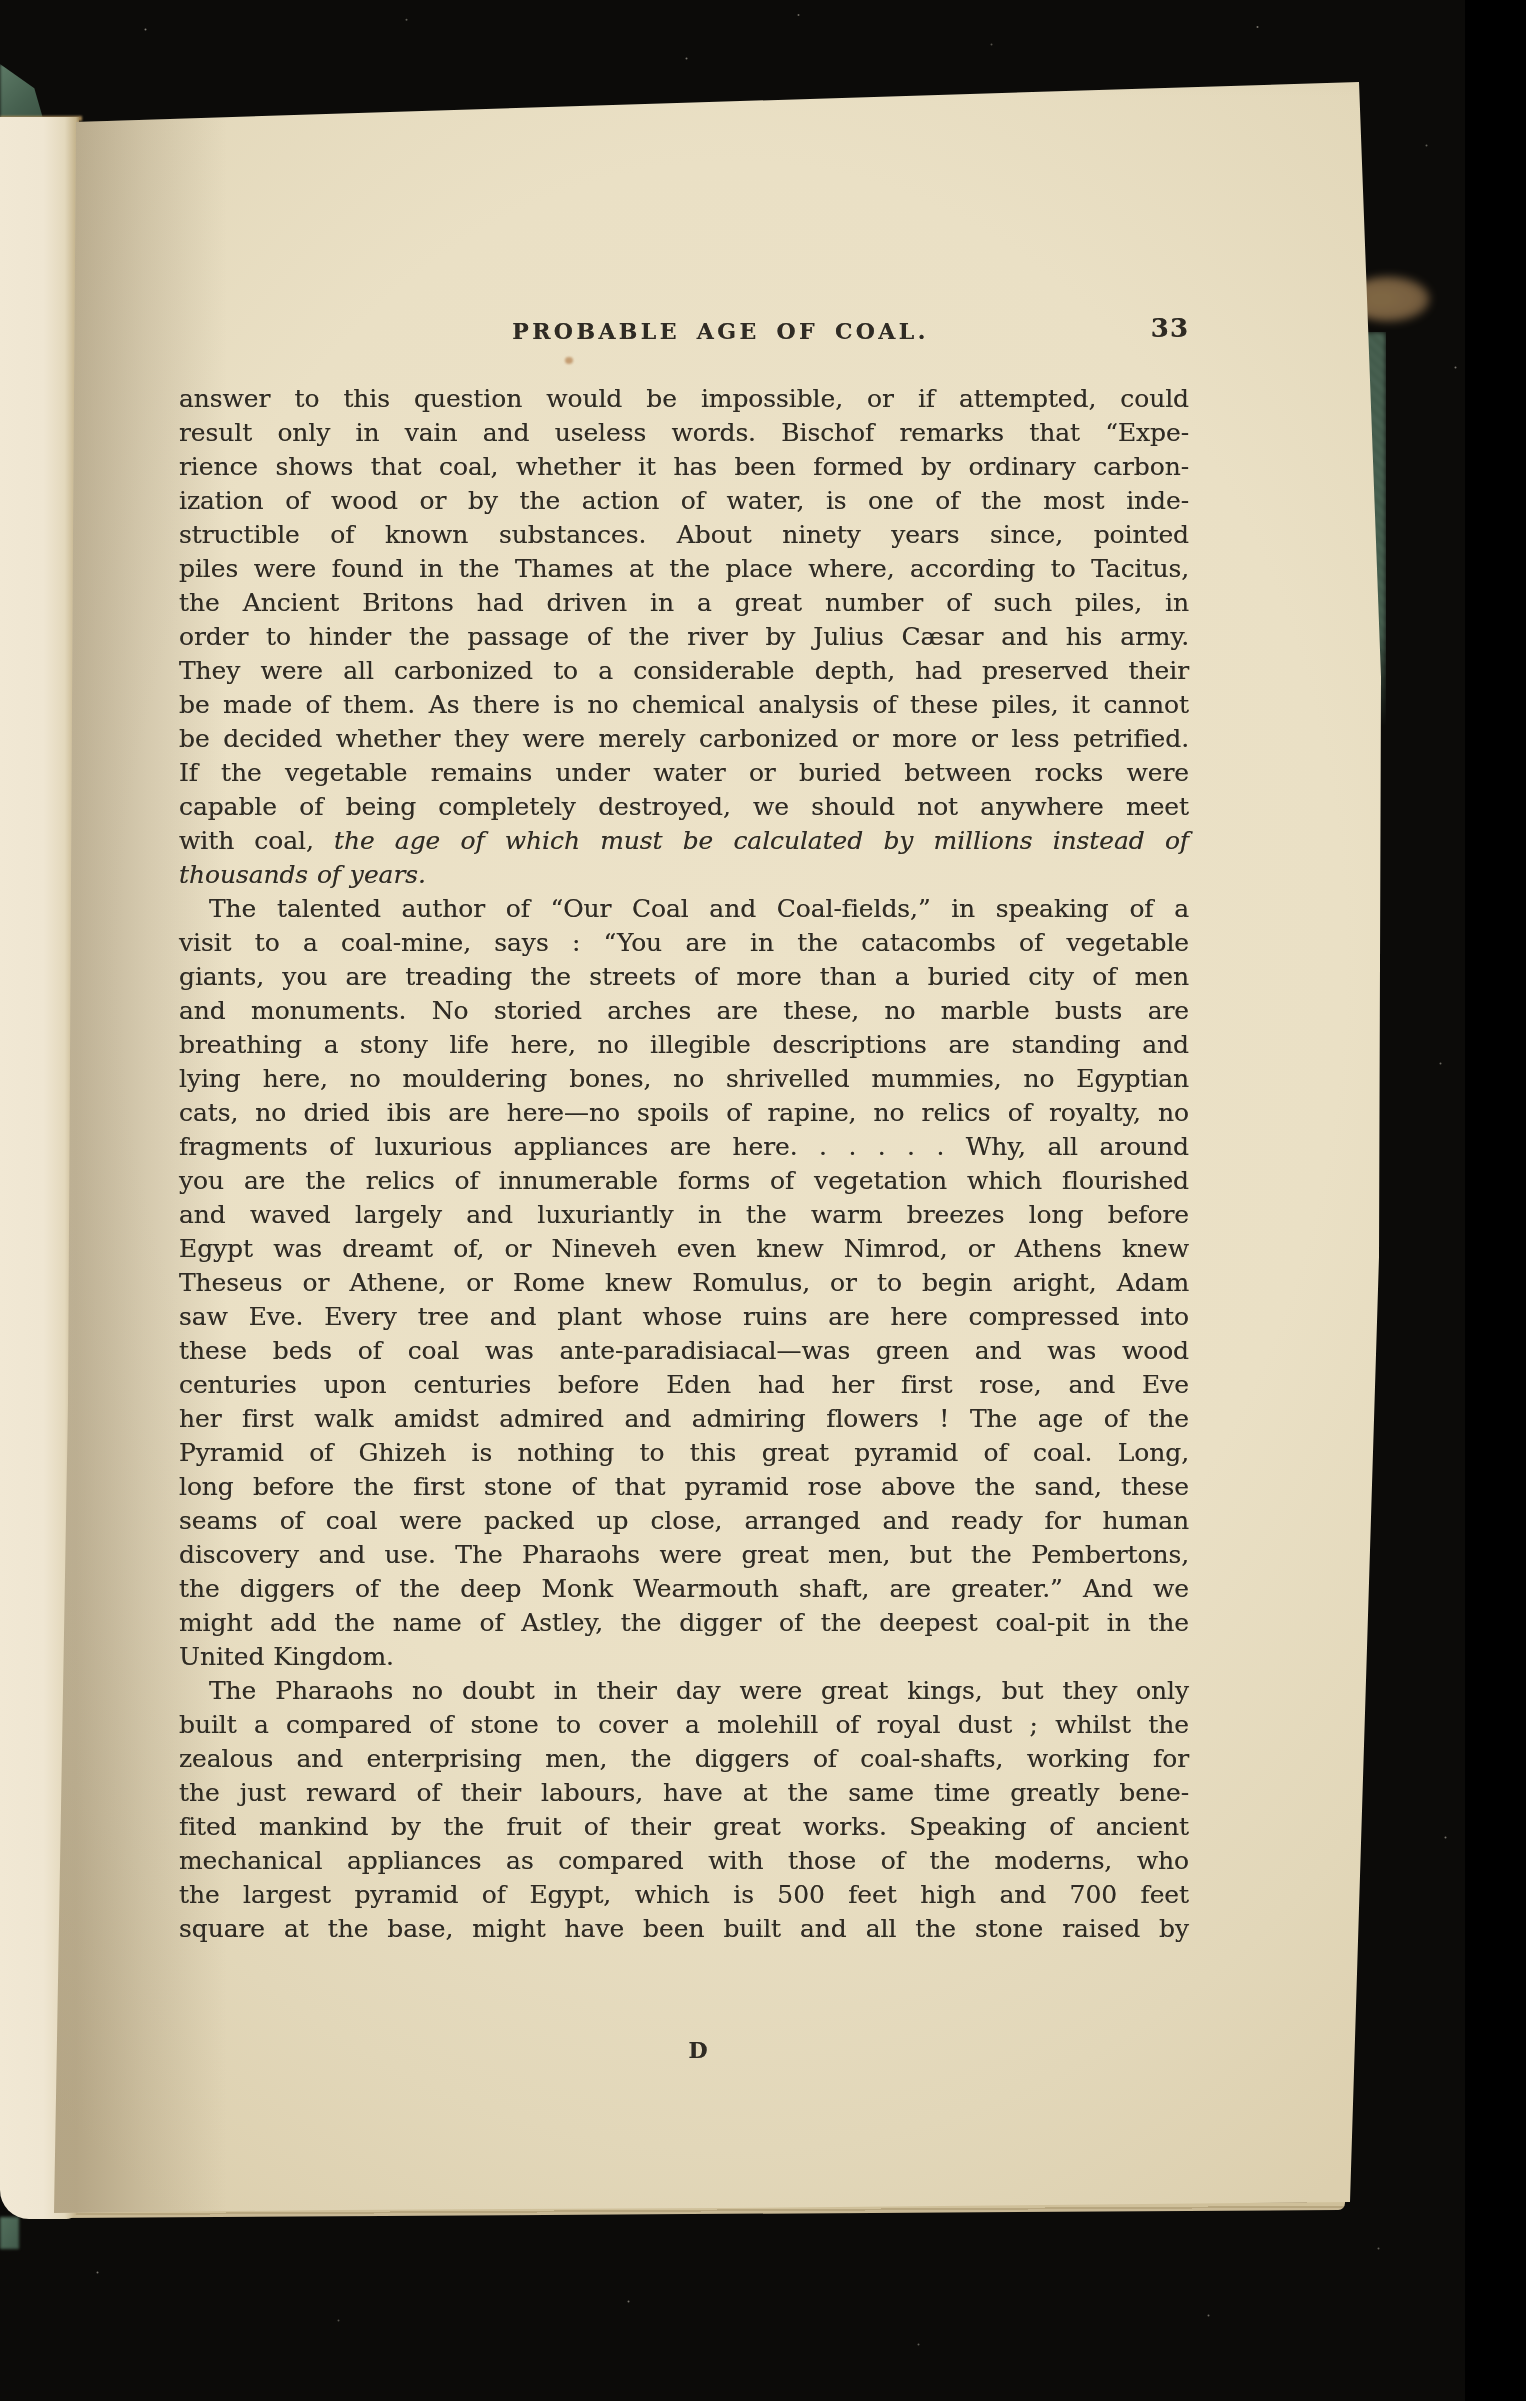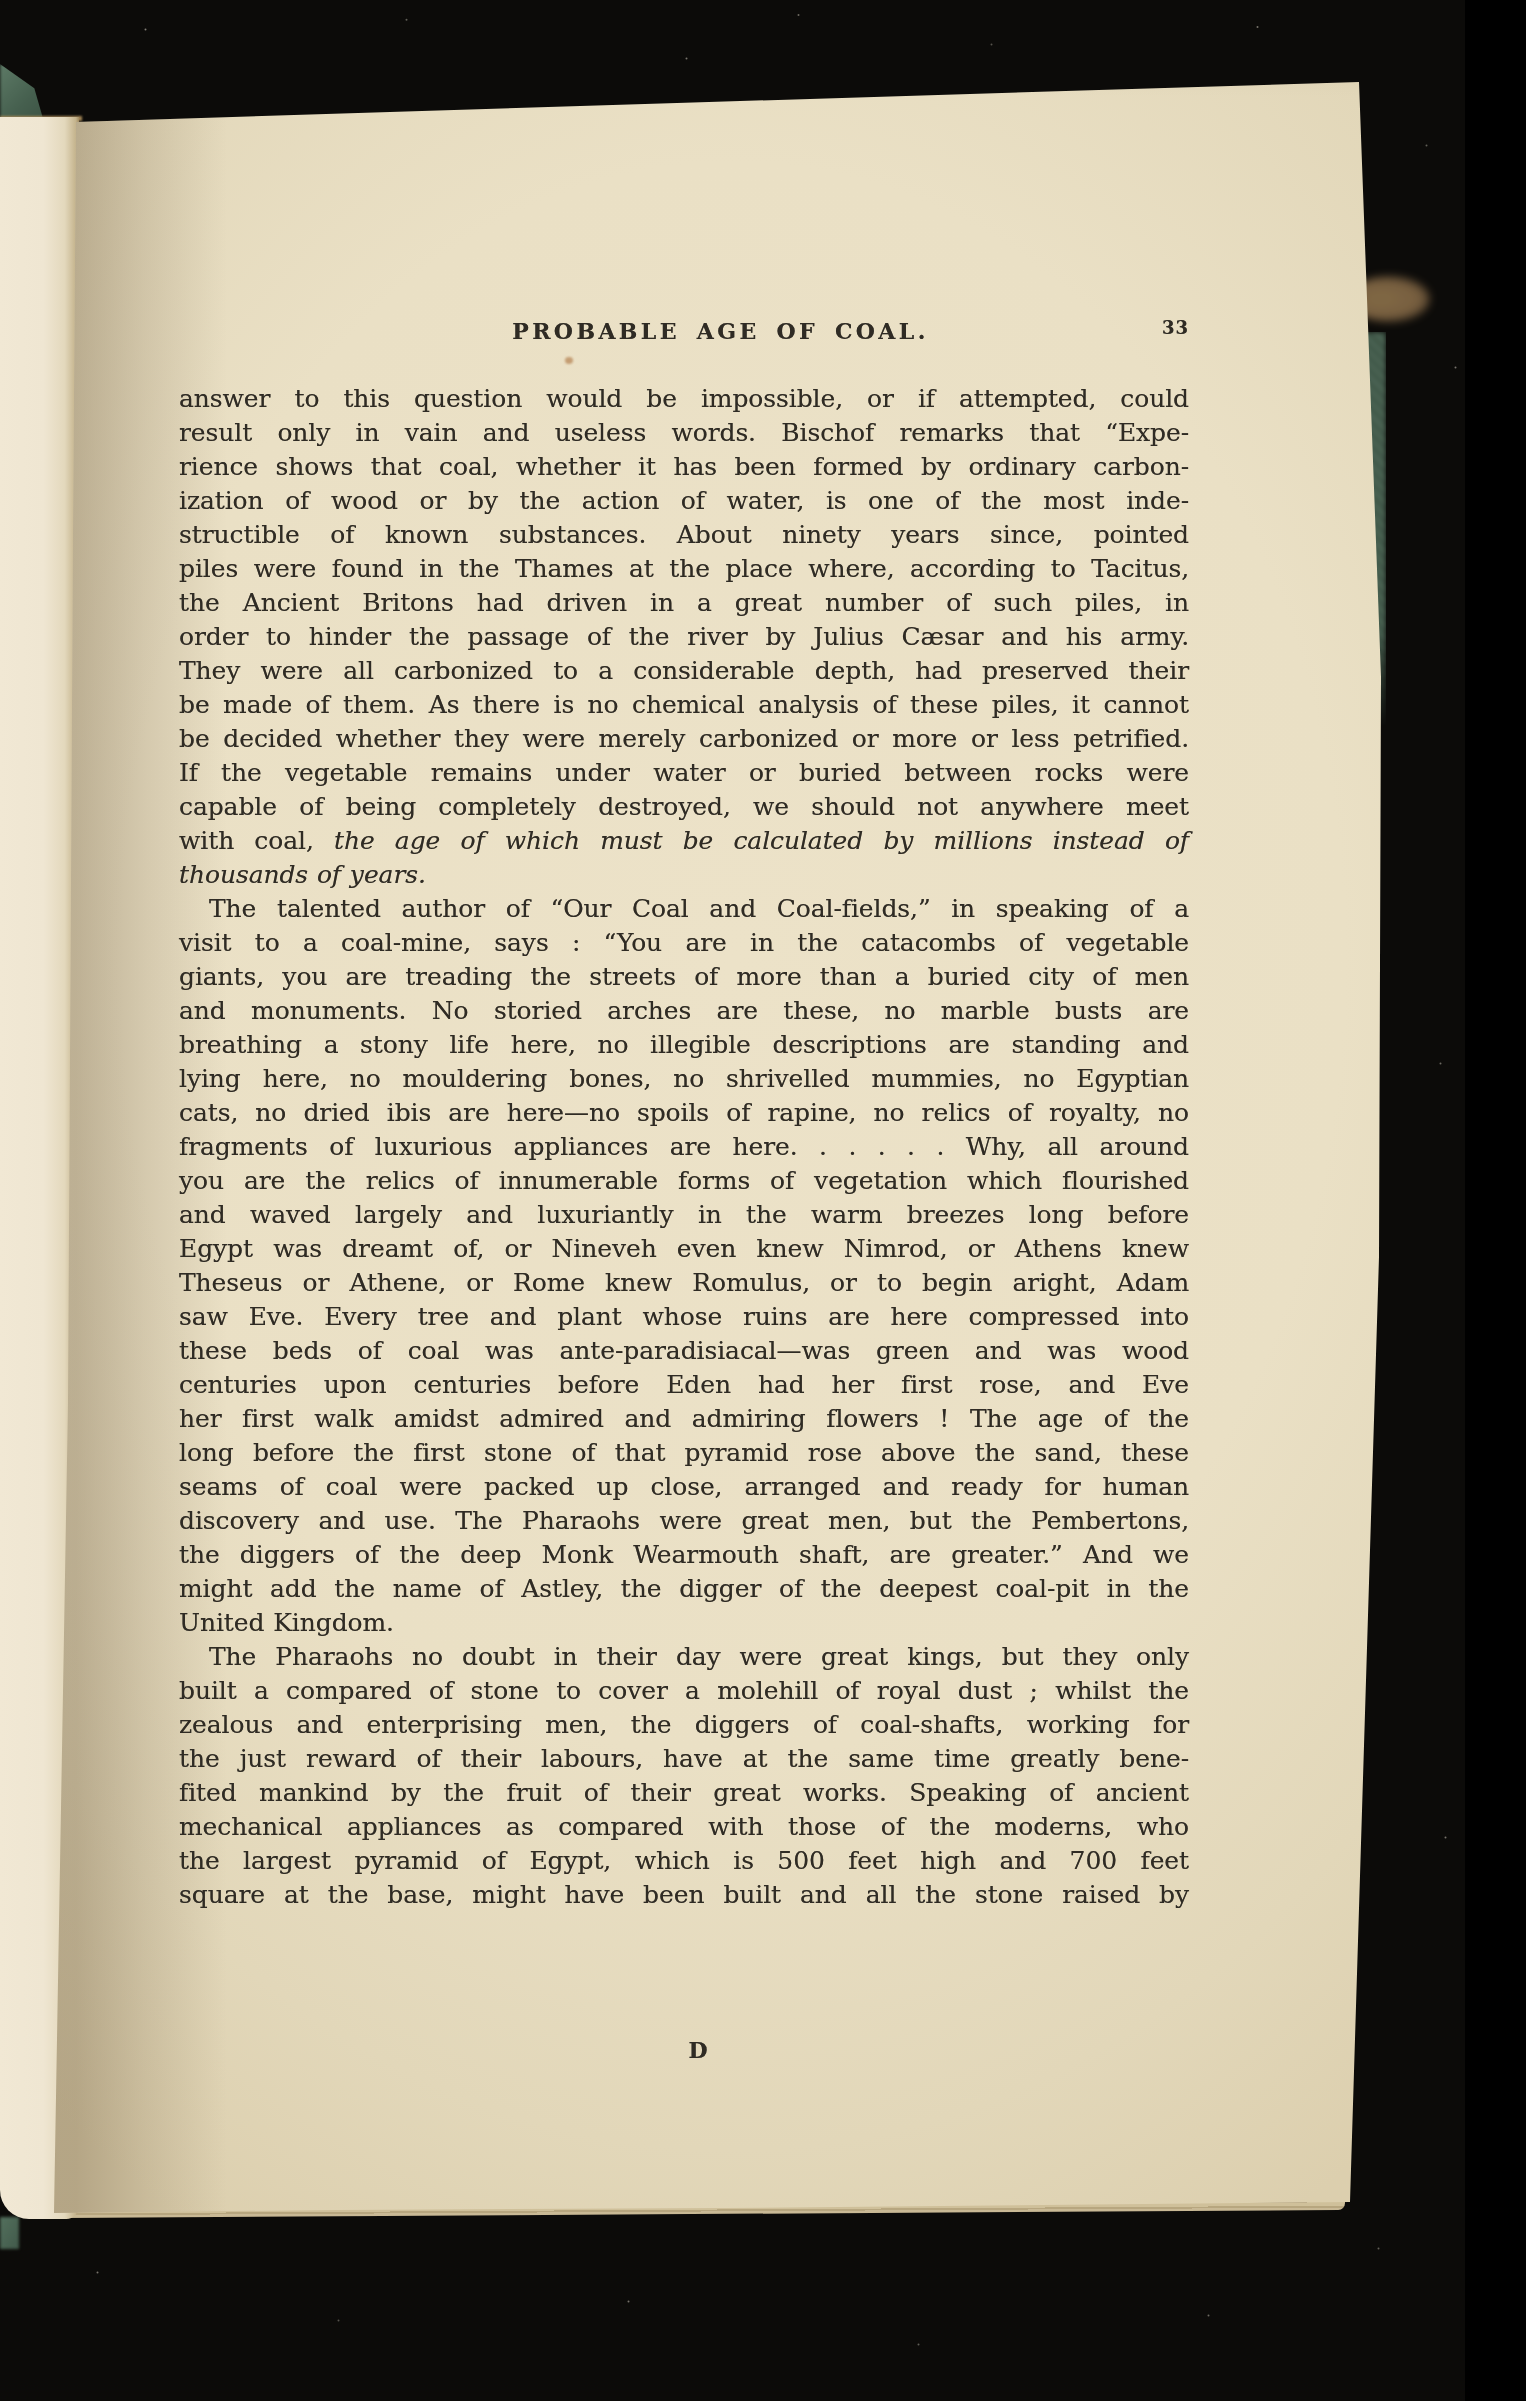--- a/index.html
+++ b/index.html
@@ -56,21 +56,21 @@
           linear-gradient(180deg,rgba(108,86,50,.12) 0px,rgba(108,86,50,0) 97px),
           radial-gradient(ellipse 1112px 1450px at 48% 40%,var(--paper,#ece2c8) 0%,#eae0c5 55%,#e2d7b9 82%,var(--paper-edge,#dccfae) 100%);}
   .foxing{position:absolute;left:565px;top:357px;width:7.7px;height:6.8px;border-radius:50%;
           background:#a5662f;opacity:.55;filter:blur(1px);}
   
   .print{color:var(--ink,#2f2b24);text-shadow:0 0 0.5px rgba(47,43,36,.55);}
   .header-row{position:absolute;left:179px;top:314px;width:1010px;height:34px;}
   .running-title{display:block;text-align:center;text-indent:73px;
                  font-size:22px;font-weight:700;letter-spacing:3.4px;word-spacing:5.8px;line-height:34px;}
   .folio{position:absolute;right:338px;top:311px;width:126px;text-align:right;
-         font-size:18px;font-weight:600;line-height:34px;letter-spacing:1px;}
+         font-size:26px;font-weight:600;line-height:34px;letter-spacing:1px;}
   .body-text{position:absolute;left:179px;top:382px;width:1010px;
              font-size:25px;line-height:34px;letter-spacing:-0.1px;word-spacing:1px;}
   .line{height:34px;white-space:nowrap;text-align:justify;text-align-last:justify;}
   .line.last{text-align-last:left;}
   .line.indent span:first-child{padding-left:30px;}
   .line .it{font-style:italic;}
   .sig{position:absolute;left:179px;top:2033px;width:1010px;text-align:center;text-indent:28px;
        font-size:22px;font-weight:600;line-height:34px;}
 </style>
 </head>
@@ -121,20 +121,21 @@
         <div class="line"><span>cats, no dried ibis are here—no spoils of rapine, no relics of royalty, no</span></div>
         <div class="line"><span>fragments of luxurious appliances are here. . . . . .  Why, all around</span></div>
         <div class="line"><span>you are the relics of innumerable forms of vegetation which flourished</span></div>
         <div class="line"><span>and waved largely and luxuriantly in the warm breezes long before</span></div>
         <div class="line"><span>Egypt was dreamt of, or Nineveh even knew Nimrod, or Athens knew</span></div>
         <div class="line"><span>Theseus or Athene, or Rome knew Romulus, or to begin aright, Adam</span></div>
         <div class="line"><span>saw Eve.  Every tree and plant whose ruins are here compressed into</span></div>
         <div class="line"><span>these beds of coal was ante-paradisiacal—was green and was wood</span></div>
         <div class="line"><span>centuries upon centuries before Eden had her first rose, and Eve</span></div>
         <div class="line"><span>her first walk amidst admired and admiring flowers !  The age of the</span></div>
+        <div class="line"><span>Pyramid of Ghizeh is nothing to this great pyramid of coal.  Long,</span></div>
         <div class="line"><span>long before the first stone of that pyramid rose above the sand, these</span></div>
         <div class="line"><span>seams of coal were packed up close, arranged and ready for human</span></div>
         <div class="line"><span>discovery and use.  The Pharaohs were great men, but the Pembertons,</span></div>
         <div class="line"><span>the diggers of the deep Monk Wearmouth shaft, are greater.”  And we</span></div>
         <div class="line"><span>might add the name of Astley, the digger of the deepest coal-pit in the</span></div>
         <div class="line last"><span>United Kingdom.</span></div>
         <div class="line indent"><span>The Pharaohs no doubt in their day were great kings, but they only</span></div>
         <div class="line"><span>built a compared of stone to cover a molehill of royal dust ; whilst the</span></div>
         <div class="line"><span>zealous and enterprising men, the diggers of coal-shafts, working for</span></div>
         <div class="line"><span>the just reward of their labours, have at the same time greatly bene-</span></div>

